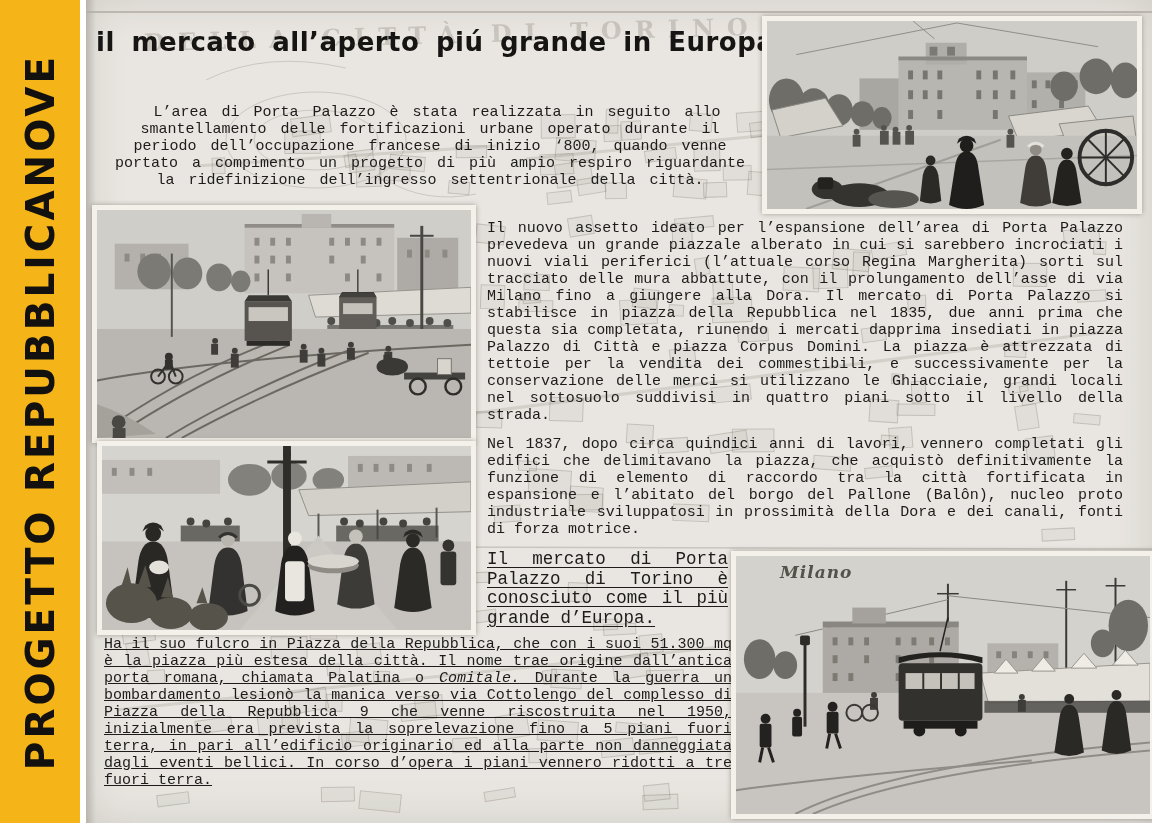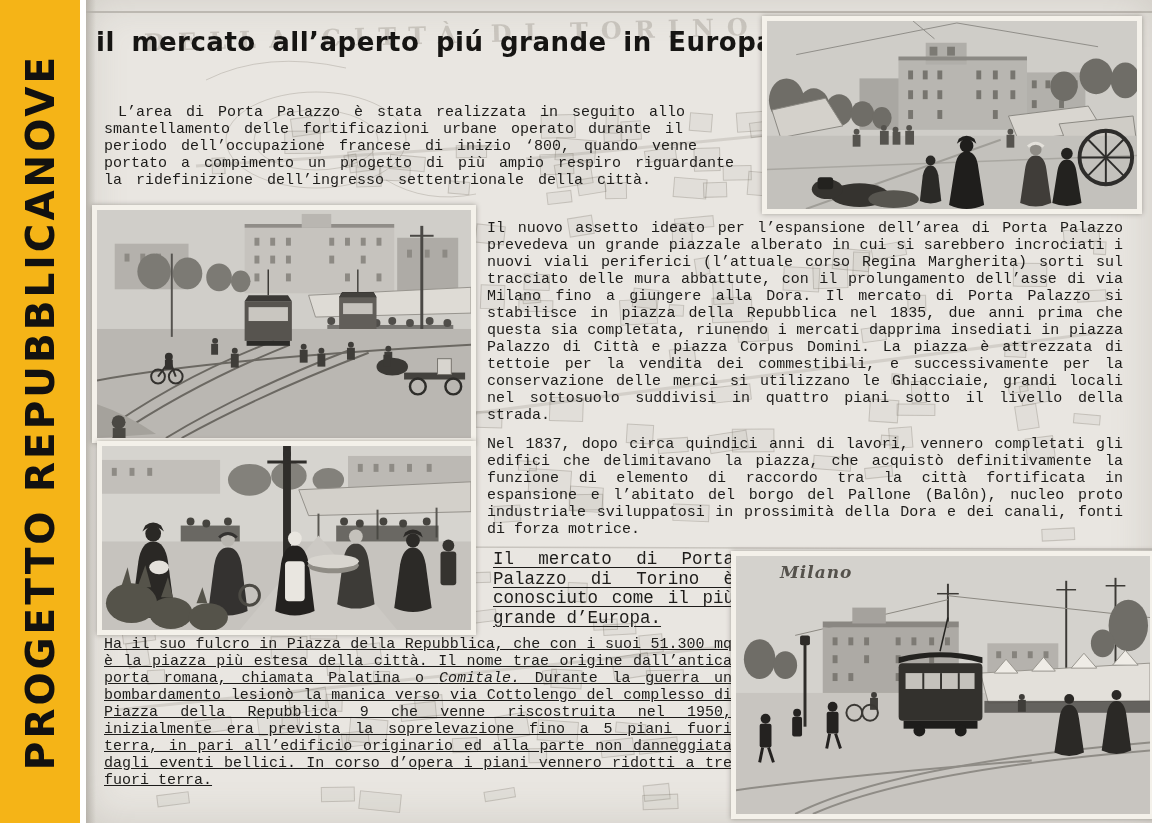--- a/index.html
+++ b/index.html
@@ -46,29 +46,28 @@
     font-family:"DejaVu Sans", sans-serif;font-weight:bold;
     font-size:26px;line-height:32px;letter-spacing:.5px;word-spacing:7px;
     color:#161513;
   }
   .tw{
     position:absolute;
     font-family:"Liberation Mono", monospace;
     font-size:15px;line-height:17px;color:#1d1c1a;
     text-align:justify;
   }
-  .intro{left:18px;top:104px;width:652px;text-align:left;word-spacing:5px;text-indent:14px;}
+  .intro{left:18px;top:104px;width:652px;text-align:center;word-spacing:5px;text-indent:14px;}
   .col-right{left:401px;top:214px;width:636px;}
   .col-right p{margin:6px 0 12px 0;}
   .callout{
     width:241px;
     font-size:17.5px;line-height:19.6px;
     text-decoration:underline;text-underline-offset:3px;
     margin-top:4px;
-    margin-left:6px;
   }
   .p4{left:18px;top:636px;width:628px;text-decoration:underline;}
   
   .photo{
     position:absolute;box-sizing:border-box;
     border:5px solid #f4f1ea;background:#c9c7c3;
     box-shadow:0 0 5px rgba(60,55,45,.40);
   }
   .photo svg{display:block;width:100%;height:100%;}
   .photo-tr{left:676px;top:16px;width:380px;height:198px;}

